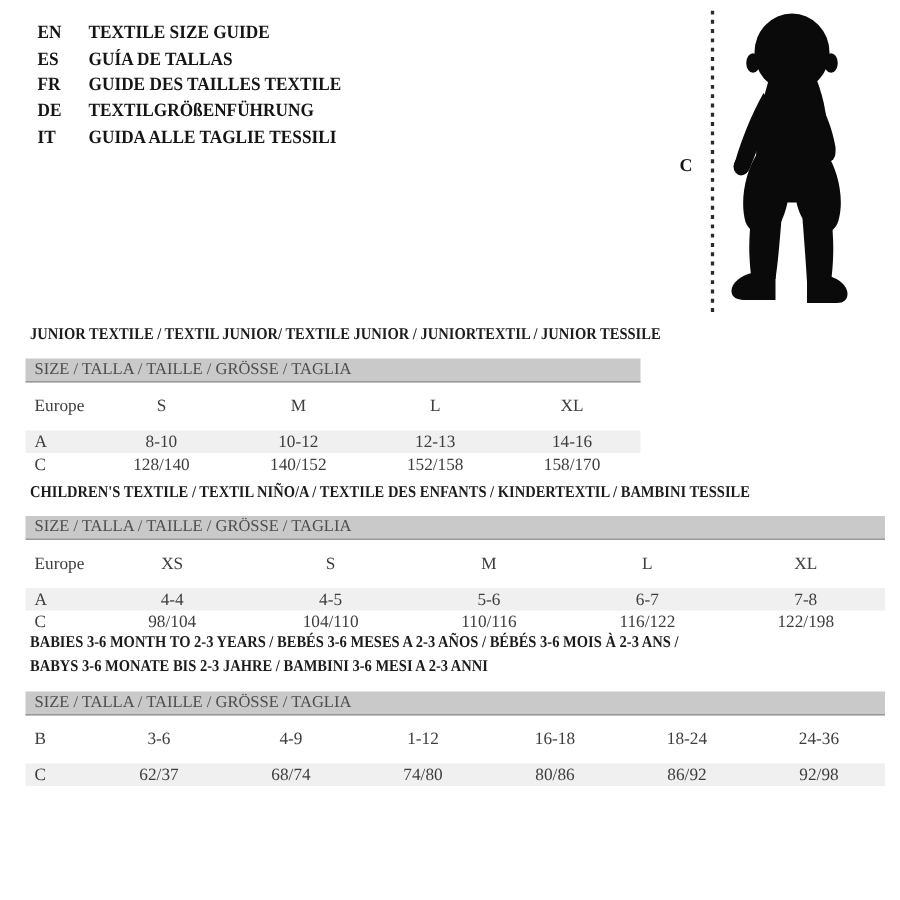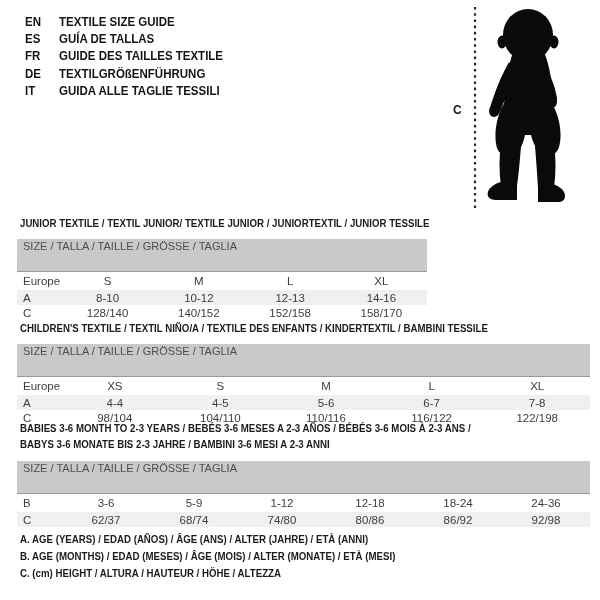--- a/index.html
+++ b/index.html
@@ -1,18 +1,18 @@
 <!DOCTYPE html>
 <html><head>
 <meta charset="utf-8">
 <style>
   html,body { margin:0; padding:0; background:#ffffff; }
   .page {
     position:relative; width:600px; height:600px; background:#ffffff;
-    font-family:Liberation Sans, sans-serif; overflow:hidden;
+    font-family:Liberation Serif, serif; overflow:hidden;
   }
 
   
   .langs { position:absolute; left:25px; top:13px; }
   .lang-row {
     display:flex; height:17.4px; align-items:center;
     font-weight:bold; font-size:12.5px; color:#151515;
     transform:scaleX(0.92); transform-origin:0 50%;
     white-space:nowrap;
   }
@@ -34,26 +34,26 @@
   #t1-title { top:216px; }
   #t2-title { top:321px; }
   #t3-title { top:421px; }
 
   
   .tbl { position:absolute; left:17px; }
   #t1 { top:239px; width:410px; }
   #t2 { top:344px; width:573px; }
   #t3 { top:461px; width:573px; }
   .band {
-    height:33px; line-height:15px; background:#c9c9c9; color:#4e4e4e;
+    height:16px; line-height:15px; background:#c9c9c9; color:#4e4e4e;
     font-size:11px; padding-left:6px; box-sizing:border-box;
     border-bottom:1px solid #999999; white-space:nowrap;
   }
   .row { display:flex; align-items:center; height:16px; font-size:11.5px; color:#3d3d3d; }
-  .row.hdr { height:18px; }
+  .row.hdr { height:32px; }
   .row.shaded { background:#f0f0f0; height:15px; }
   .lab { width:45px; padding-left:6px; box-sizing:border-box; flex:none; }
   .val { flex:1; text-align:center; }
 
   
   .footnotes { position:absolute; left:20px; top:531px; }
   .footnote {
     height:17px; line-height:17px; font-weight:bold; font-size:11px; color:#1b1b1b;
     transform:scaleX(0.88); transform-origin:0 50%; white-space:nowrap;
   }
@@ -165,36 +165,31 @@
     </div>
   </div>
 
   <div class="tbl-title" id="t3-title">BABIES 3-6 MONTH TO 2-3 YEARS / BEBÉS 3-6 MESES A 2-3 AÑOS / BÉBÉS 3-6 MOIS À 2-3 ANS /
 BABYS 3-6 MONATE BIS 2-3 JAHRE / BAMBINI 3-6 MESI A 2-3 ANNI</div>
   <div class="tbl" id="t3">
     <div class="band">SIZE / TALLA / TAILLE / GRÖSSE / TAGLIA</div>
     <div class="row hdr">
       <span class="lab">B</span>
       <span class="val">3-6</span>
-      <span class="val">5-9</span>
+      <span class="val">4-9</span>
       <span class="val">1-12</span>
-      <span class="val">12-18</span>
+      <span class="val">16-18</span>
       <span class="val">18-24</span>
       <span class="val">24-36</span>
     </div>
     <div class="row shaded">
       <span class="lab">C</span>
       <span class="val">62/37</span>
       <span class="val">68/74</span>
       <span class="val">74/80</span>
       <span class="val">80/86</span>
       <span class="val">86/92</span>
       <span class="val">92/98</span>
     </div>
   </div>
 
-  <div class="footnotes">
-    <div class="footnote">A. AGE (YEARS) / EDAD (AÑOS) / ÂGE (ANS) / ALTER (JAHRE) / ETÀ (ANNI)</div>
-    <div class="footnote">B. AGE (MONTHS) / EDAD (MESES) / ÂGE (MOIS) / ALTER (MONATE) / ETÀ (MESI)</div>
-    <div class="footnote">C. (cm) HEIGHT / ALTURA / HAUTEUR / HÖHE / ALTEZZA</div>
-  </div>
 
 </div>
 
 </body></html>

